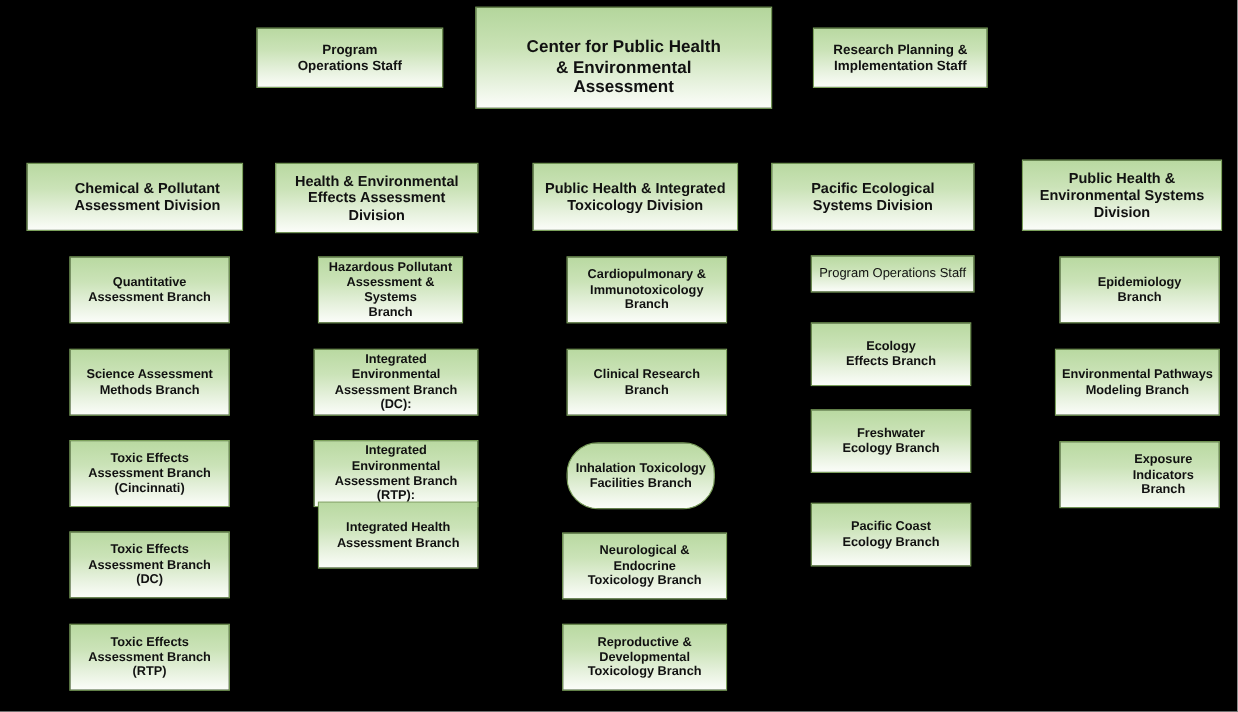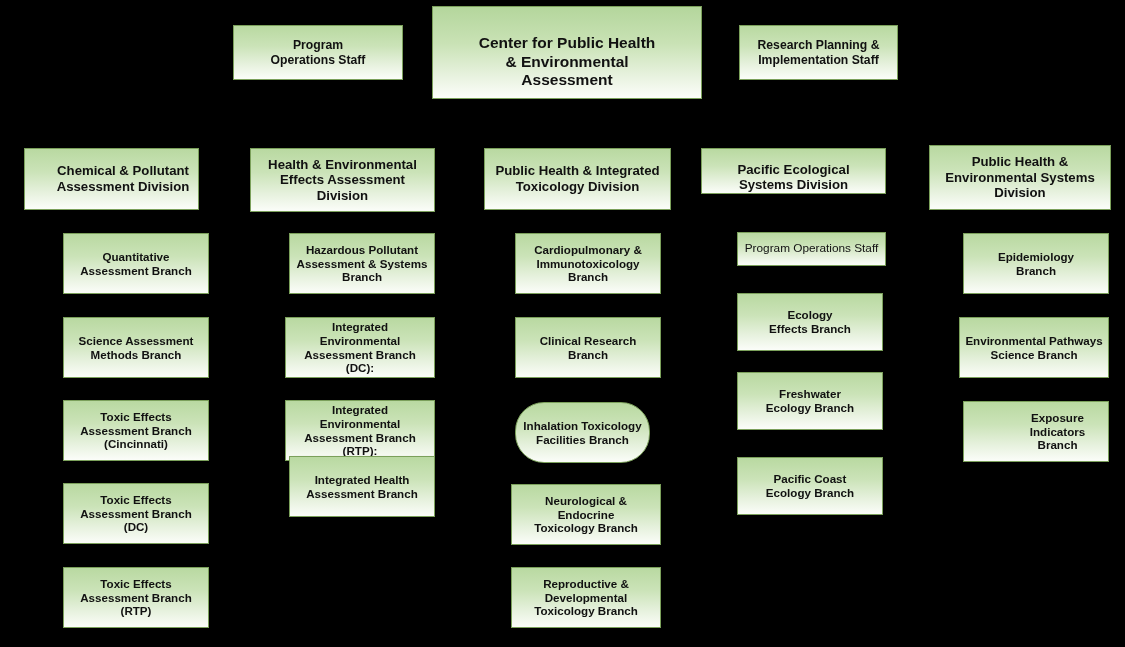--- a/index.html
+++ b/index.html
@@ -142,21 +142,21 @@
   <div class="box staff" style="left:233px; top:25px; width:170px; height:55px;">
     <span class="txt">Program
 Operations Staff</span>
   </div>
 
   <div class="box staff" style="left:739px; top:25px; width:159px; height:55px;">
     <span class="txt">Research Planning &amp;
 Implementation Staff</span>
   </div>
 
-  <div class="box division" style="left:24px; top:148px; width:175px; height:62px;padding-left:23px;">
+  <div class="box division" style="left:24px; top:148px; width:197px; height:62px;padding-left:23px;">
     <span class="txt">Chemical &amp; Pollutant
 Assessment Division</span>
   </div>
   <div class="box branch" style="left:63px; top:233px; width:146px; height:61px;">
     <span class="txt">Quantitative
 Assessment Branch</span>
   </div>
   <div class="box branch" style="left:63px; top:317px; width:146px; height:61px;">
     <span class="txt">Science Assessment
 Methods Branch</span>
@@ -175,21 +175,21 @@
     <span class="txt">Toxic Effects
 Assessment Branch
 (RTP)</span>
   </div>
 
   <div class="box division" style="left:250px; top:148px; width:185px; height:64px;">
     <span class="txt">Health &amp; Environmental
 Effects Assessment
 Division</span>
   </div>
-  <div class="box branch" style="left:289px; top:233px; width:146px; height:61px;">
+  <div class="box branch" style="left:289px; top:233px; width:132px; height:61px;">
     <span class="txt">Hazardous Pollutant
 Assessment &amp; Systems
 Branch</span>
   </div>
   <div class="box branch" style="left:285px; top:317px; width:150px; height:61px;">
     <span class="txt">Integrated Environmental
 Assessment Branch
 (DC):</span>
   </div>
   <div class="box branch" style="left:285px; top:400px; width:150px; height:61px;">
@@ -222,21 +222,21 @@
   <div class="box branch" style="left:511px; top:484px; width:150px; height:61px;">
     <span class="txt">Neurological &amp; Endocrine
 Toxicology Branch</span>
   </div>
   <div class="box branch" style="left:511px; top:567px; width:150px; height:61px;">
     <span class="txt">Reproductive &amp;
 Developmental
 Toxicology Branch</span>
   </div>
 
-  <div class="box division" style="left:701px; top:148px; width:185px; height:46px;align-items:flex-end;">
+  <div class="box division" style="left:701px; top:148px; width:185px; height:62px;">
     <span class="txt">Pacific Ecological
 Systems Division</span>
   </div>
   <div class="box substaff" style="left:737px; top:232px; width:149px; height:34px;">
     <span class="txt">Program Operations Staff</span>
   </div>
   <div class="box branch" style="left:737px; top:293px; width:146px; height:58px;">
     <span class="txt">Ecology
 Effects Branch</span>
   </div>
@@ -253,20 +253,20 @@
     <span class="txt">Public Health &amp;
 Environmental Systems
 Division</span>
   </div>
   <div class="box branch" style="left:963px; top:233px; width:146px; height:61px;">
     <span class="txt">Epidemiology
 Branch</span>
   </div>
   <div class="box branch" style="left:959px; top:317px; width:150px; height:61px;">
     <span class="txt">Environmental Pathways
-Science Branch</span>
+Modeling Branch</span>
   </div>
   <div class="box branch" style="left:963px; top:401px; width:146px; height:61px;padding-left:43px;">
     <span class="txt">Exposure
 Indicators Branch</span>
   </div>
 
 </div>
 
 </body></html>

